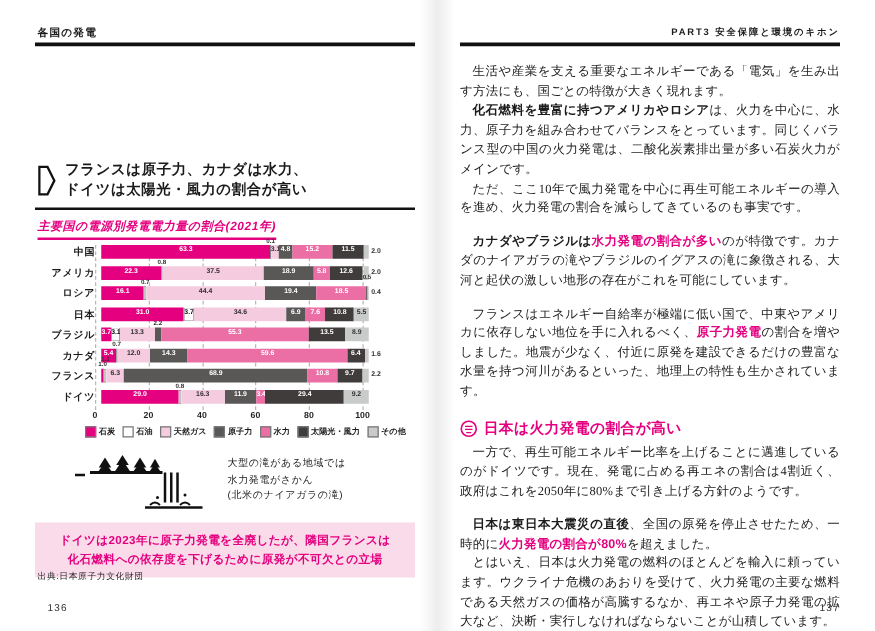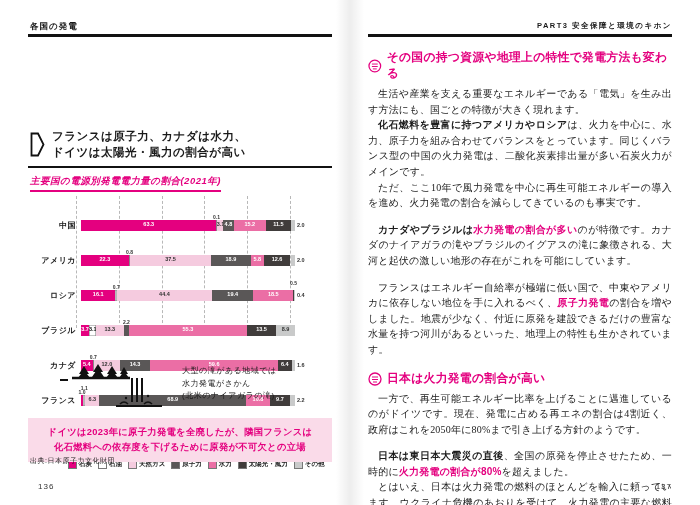--- a/index.html
+++ b/index.html
@@ -27,21 +27,21 @@
 
   .subtitle{position:absolute;top:128px;left:2px;right:0;display:flex;align-items:center;gap:7px;}
   .subtitle .txt{font-weight:bold;font-size:11.5px;line-height:1.4;letter-spacing:0.5px;}
   .sub-rule{position:absolute;top:166px;left:0;right:0;height:1.5px;background:#111;}
 
   .chart-title{position:absolute;top:175px;left:2px;color:#e4007f;font-weight:bold;font-size:9.5px;
       letter-spacing:0.5px;border-bottom:2px solid #e4007f;padding-bottom:2px;font-style:italic;}
 
   
   #chart{position:absolute;top:196px;left:0;right:0;}
-  .chart-row{display:flex;align-items:center;height:11px;margin-bottom:5.5px;position:relative;margin-top:24px;}
+  .chart-row{display:flex;align-items:center;height:11px;margin-bottom:5.5px;position:relative;}
   .row-label{width:48px;text-align:right;padding-right:5px;font-size:8px;font-weight:bold;flex:none;letter-spacing:0.5px;}
   .bar-wrap{position:relative;width:214px;height:11px;flex:none;}
   .seg{position:absolute;top:0;height:11px;}
   .seg-label{position:absolute;top:2px;width:100%;text-align:center;font-size:5.5px;font-weight:bold;
       white-space:nowrap;overflow:visible;line-height:1;}
   .small-label{position:absolute;font-size:5px;font-weight:bold;color:#333;white-space:nowrap;transform:translateX(-50%);line-height:1;}
   .out-label{position:absolute;font-size:5.5px;font-weight:bold;color:#333;white-space:nowrap;top:3px;line-height:1;}
   .grid{position:absolute;top:0;bottom:0;width:0;border-left:1px dashed #b8b8b8;}
   #grid-layer{position:absolute;left:48px;top:0;width:214px;}
   #axis-row{position:relative;margin-left:48px;width:214px;height:10px;}
@@ -169,20 +169,46 @@
             <div class="seg" style="left: 61.2%; width: 19.4%; background: rgb(90, 87, 87);">
               <span class="seg-label" style="color: rgb(255, 255, 255);">19.4</span>
             </div>
             <div class="seg" style="left: 80.6%; width: 18.5%; background: rgb(235, 110, 165);">
               <span class="seg-label" style="color: rgb(255, 255, 255);">18.5</span>
             </div>
             <div class="seg" style="left: 99.1%; width: 0.5%; background: rgb(64, 60, 59);"></div>
             <span class="small-label" style="left: 99.35%; top: -9px;">0.5</span>
             <div class="seg" style="left: 99.6%; width: 0.4%; background: rgb(201, 202, 202);"></div>
             <span class="out-label" style="left: calc(100% + 2px);">0.4</span>
+          </div>
+        </div>
+        <div class="chart-row">
+          <div class="row-label">日本</div>
+          <div class="bar-wrap">
+            <div class="seg" style="left: 0%; width: 31%; background: rgb(228, 0, 127);">
+              <span class="seg-label" style="color: rgb(255, 255, 255);">31.0</span>
+            </div>
+            <div class="seg" style="left: 31%; width: 3.7%; background: rgb(255, 255, 255); box-shadow: rgb(136, 136, 136) 0px 0px 0px 0.6px inset;">
+              <span class="seg-label" style="color: rgb(17, 17, 17);">3.7</span>
+            </div>
+            <div class="seg" style="left: 34.7%; width: 34.6%; background: rgb(245, 203, 223);">
+              <span class="seg-label" style="color: rgb(51, 51, 51);">34.6</span>
+            </div>
+            <div class="seg" style="left: 69.3%; width: 6.9%; background: rgb(90, 87, 87);">
+              <span class="seg-label" style="color: rgb(255, 255, 255);">6.9</span>
+            </div>
+            <div class="seg" style="left: 76.2%; width: 7.6%; background: rgb(235, 110, 165);">
+              <span class="seg-label" style="color: rgb(255, 255, 255);">7.6</span>
+            </div>
+            <div class="seg" style="left: 83.8%; width: 10.8%; background: rgb(64, 60, 59);">
+              <span class="seg-label" style="color: rgb(255, 255, 255);">10.8</span>
+            </div>
+            <div class="seg" style="left: 94.6%; width: 5.5%; background: rgb(201, 202, 202);">
+              <span class="seg-label" style="color: rgb(51, 51, 51);">5.5</span>
+            </div>
           </div>
         </div>
         <div class="chart-row">
           <div class="row-label">ブラジル</div>
           <div class="bar-wrap">
             <div class="seg" style="left: 0%; width: 3.7%; background: rgb(228, 0, 127);">
               <span class="seg-label" style="color: rgb(255, 255, 255);">3.7</span>
             </div>
             <div class="seg" style="left: 3.7%; width: 3.1%; background: rgb(255, 255, 255); box-shadow: rgb(136, 136, 136) 0px 0px 0px 0.6px inset;">
               <span class="seg-label" style="color: rgb(17, 17, 17);">3.1</span>
@@ -352,29 +378,20 @@
   </div>
   <div class="source">出典:日本原子力文化財団</div>
   <div class="pagenum">136</div>
 </div>
 
 <div class="page" id="page-right">
   <div class="part-header">PART3 安全保障と環境のキホン</div>
   <div class="top-rule"></div>
 
   <div class="body-col">
-    <div class="section-head">
-      <svg width="14" height="14" viewBox="0 0 14 14">
-        <circle cx="7" cy="7" r="6" fill="none" stroke="#e4007f" stroke-width="1.3"></circle>
-        <line x1="4" y1="5" x2="10" y2="5" stroke="#e4007f" stroke-width="1"></line>
-        <line x1="4" y1="7.5" x2="10" y2="7.5" stroke="#e4007f" stroke-width="1"></line>
-        <line x1="5" y1="10" x2="9" y2="10" stroke="#e4007f" stroke-width="1"></line>
-      </svg>
-      <span class="section-title">その国の持つ資源や地理上の特性で発電方法も変わる</span>
-    </div>
     <div id="section1-paras">
         <p class="para"><span>生活や産業を支える重要なエネルギーである「電気」を生み出す方法にも、国ごとの特徴が大きく現れます。</span></p>
         <p class="para"><span class="b">化石燃料を豊富に持つアメリカやロシア</span><span>は、火力を中心に、水力、原子力を組み合わせてバランスをとっています。同じくバランス型の中国の火力発電は、二酸化炭素排出量が多い石炭火力がメインです。</span></p>
         <p class="para"><span>ただ、ここ10年で風力発電を中心に再生可能エネルギーの導入を進め、火力発電の割合を減らしてきているのも事実です。</span></p>
         <p class="para gap"><span class="b">カナダやブラジルは</span><span class="m">水力発電の割合が多い</span><span>のが特徴です。カナダのナイアガラの滝やブラジルのイグアスの滝に象徴される、大河と起伏の激しい地形の存在がこれを可能にしています。</span></p>
         <p class="para gap"><span>フランスはエネルギー自給率が極端に低い国で、中東やアメリカに依存しない地位を手に入れるべく、</span><span class="m">原子力発電</span><span>の割合を増やしました。地震が少なく、付近に原発を建設できるだけの豊富な水量を持つ河川があるといった、地理上の特性も生かされています。</span></p>
       </div>
 
     <div id="section2">
       <div class="section-head">

